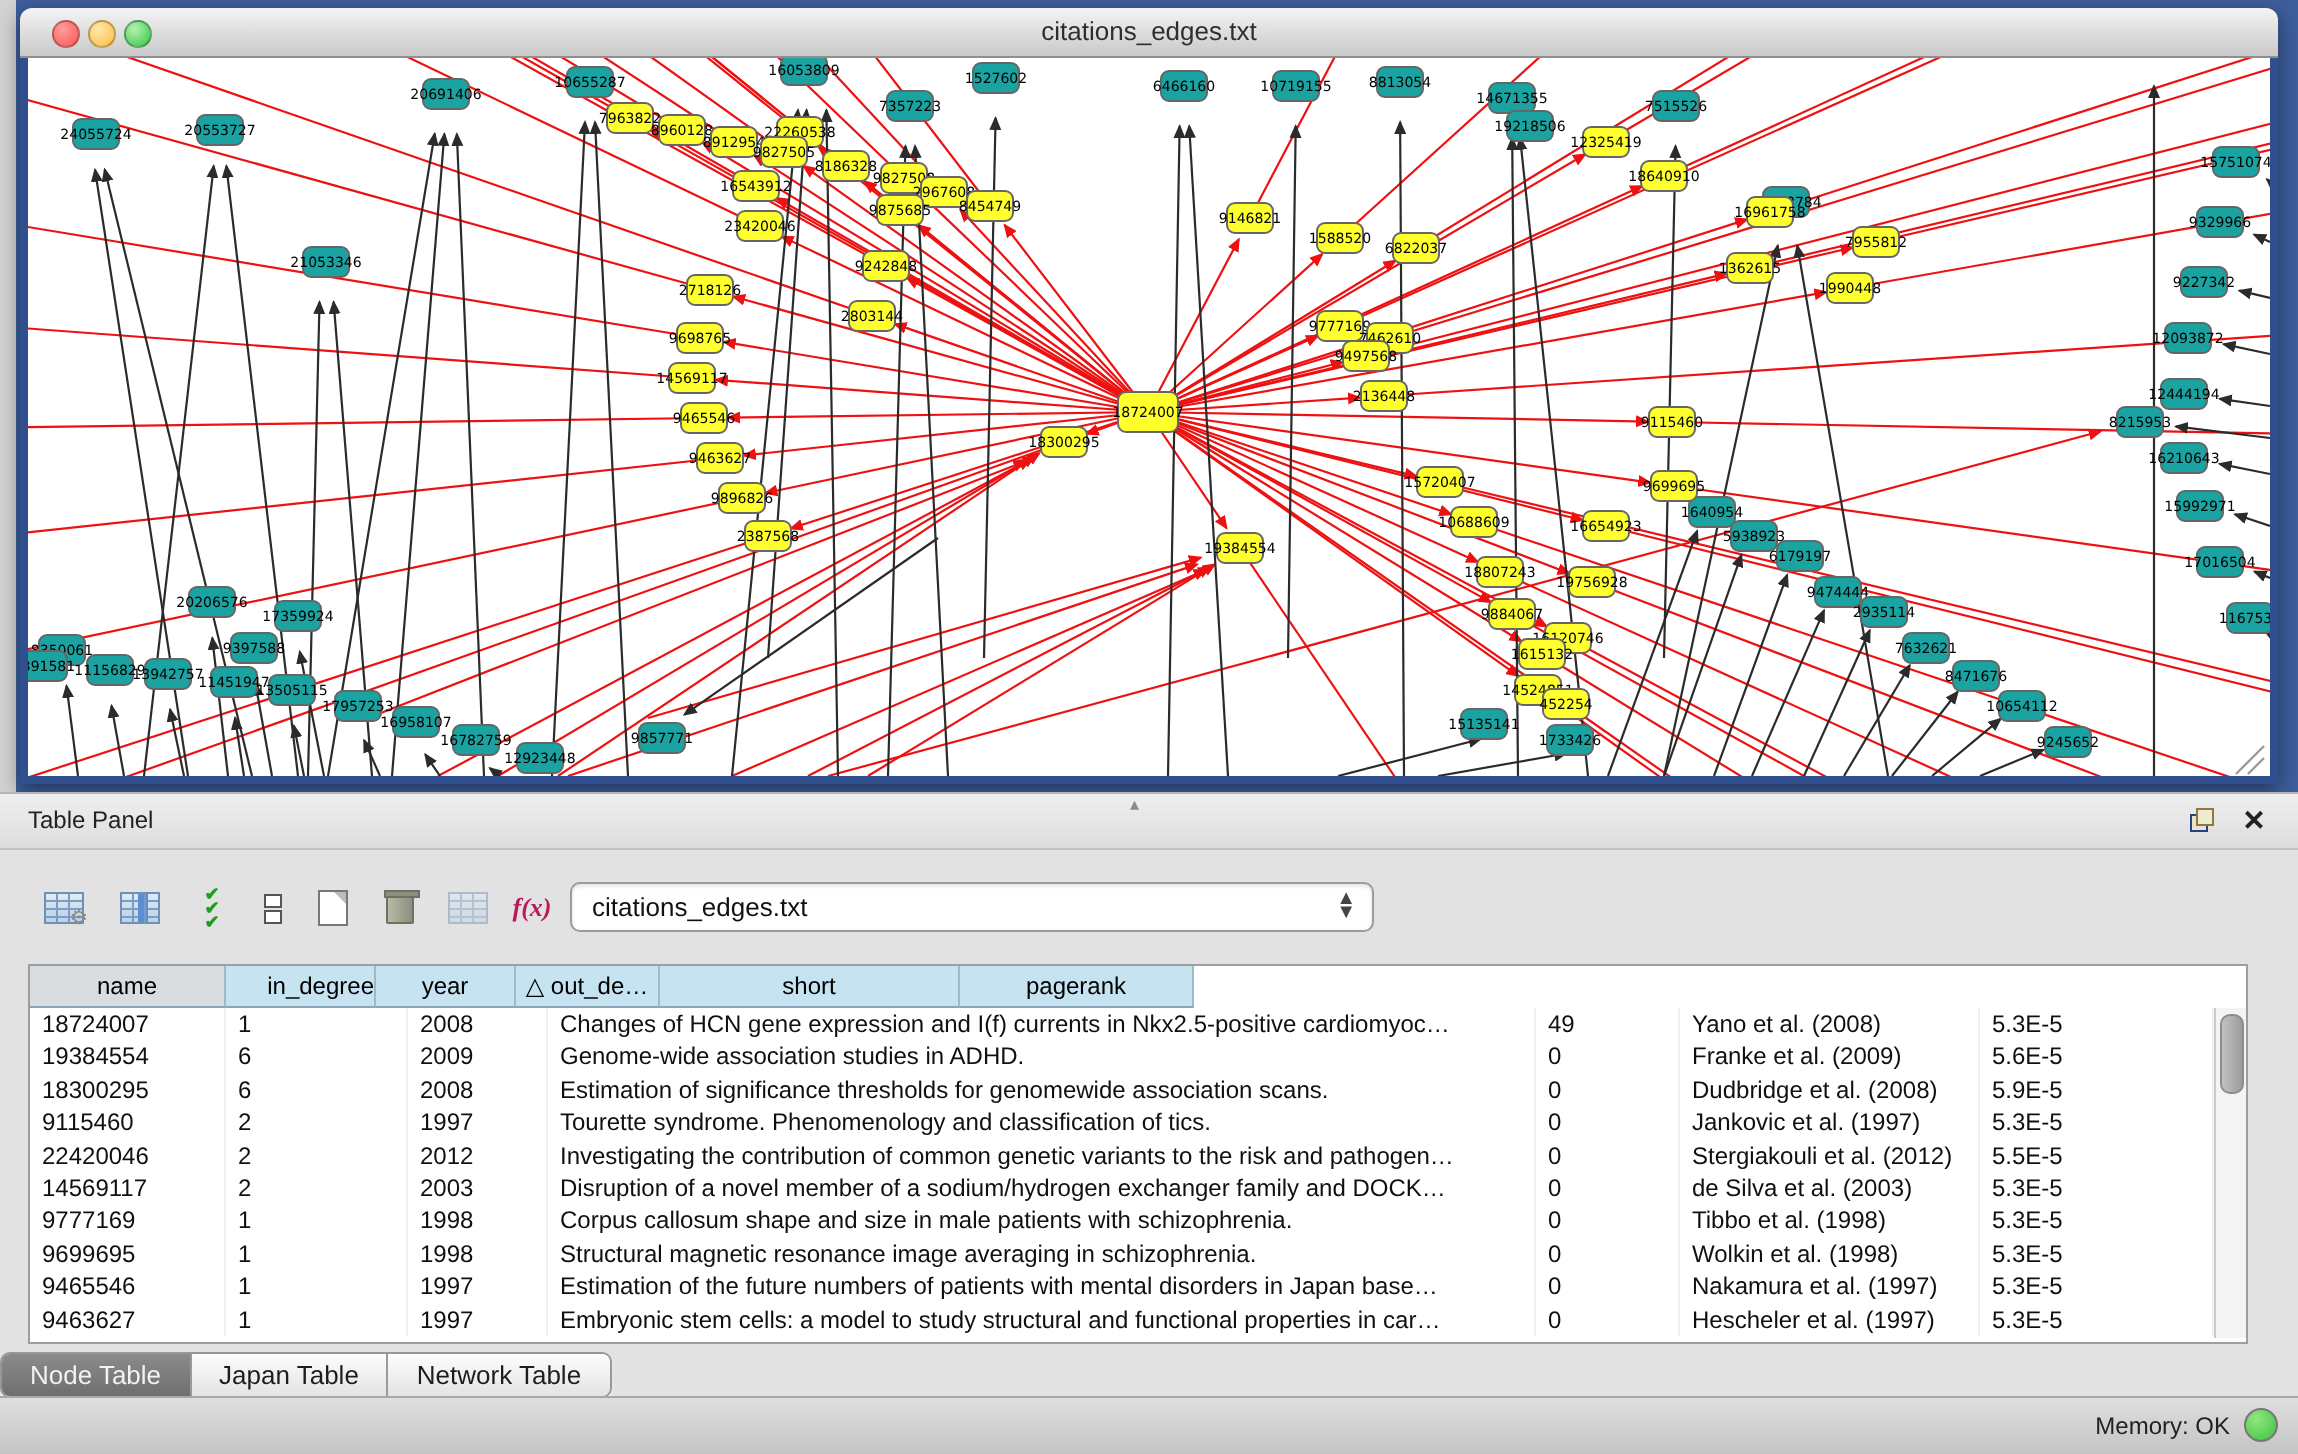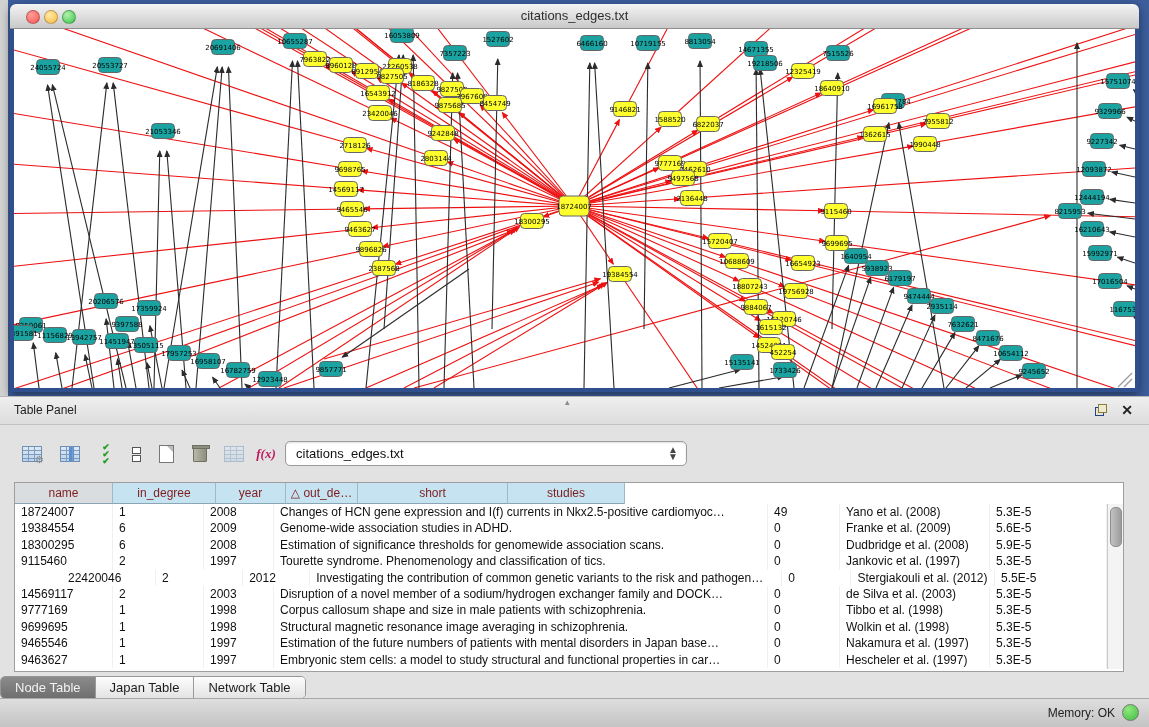--- a/index.html
+++ b/index.html
@@ -37,21 +37,21 @@
   .toolbar{position:absolute;left:14px;top:42px;width:1121px;height:36px;}
   .tool{position:absolute;top:2px;width:28px;height:28px;display:flex;align-items:center;justify-content:center;}
   .combo{position:absolute;left:271px;top:3px;width:400px;height:23px;background:#ffffff;
          border:1px solid #9b9b9b;border-radius:5px;box-shadow:inset 0 1px 2px rgba(0,0,0,.12);}
   .combo-label{position:absolute;left:10px;top:4px;font-size:13px;color:#111;}
   .combo-arrows{position:absolute;right:8px;top:4px;font-size:10px;color:#444;line-height:7px;}
   
   .grid{position:absolute;left:14px;top:86px;width:1108px;height:188px;background:#fff;border:1px solid #9e9e9e;}
   .thead{position:absolute;left:0;top:0;height:21px;width:1092px;display:flex;}
   .th{box-sizing:border-box;height:21px;border-right:1px solid #9fb9c6;border-bottom:1px solid #8aa5b3;
-      background:#c6e3f1;font-size:12px;color:#7f1d1d;text-align:center;line-height:20px;
+      background:#c6e3f1;font-size:12px;color:#000000;text-align:center;line-height:20px;
       overflow:hidden;white-space:nowrap;}
   .th.gray{background:#d9dde0;}
   .tbody{position:absolute;left:0;top:21px;width:1092px;}
   .tr{display:flex;height:16.4px;}
   .td{box-sizing:border-box;padding:1px 0 0 6px;font-size:12px;color:#101010;
       overflow:hidden;white-space:nowrap;border-right:1px solid #f0f0f0;}
   .vscroll{position:absolute;right:0;top:21px;width:15px;height:165px;background:#f4f4f4;border-left:1px solid #c9c9c9;}
   .vthumb{position:absolute;left:2px;top:3px;width:10px;height:38px;border-radius:5px;
           background:linear-gradient(90deg,#c2c2c2,#9d9d9d);border:1px solid #8d8d8d;}
   
@@ -719,25 +719,25 @@
       </span>
     <span class="combo">
       <span class="combo-label">citations_edges.txt</span>
       <span class="combo-arrows">▲<br>▼</span>
     </span>
   </div>
 
   <div class="grid">
     <div class="thead" id="thead">
         <div class="th gray" style="width: 98px;">name</div>
-        <div class="th" style="width: 103px;">in_degree</div>
+        <div class="th" style="width: 75px; text-align: right;">in_degree</div>
         <div class="th" style="width: 70px;">year</div>
         <div class="th" style="width: 72px;">△ out_de…</div>
         <div class="th" style="width: 150px;">short</div>
-        <div class="th" style="width: 117px;">studies</div>
+        <div class="th" style="width: 117px;">pagerank</div>
       </div>
     <div class="tbody" id="tbody">
         <div class="tr">
           <div class="td" style="width: 98px;">18724007</div>
           <div class="td" style="width: 91px;">1</div>
           <div class="td" style="width: 70px;">2008</div>
           <div class="td" style="width: 494px;">Changes of HCN gene expression and I(f) currents in Nkx2.5-positive cardiomyoc…</div>
           <div class="td" style="width: 72px;">49</div>
           <div class="td" style="width: 150px;">Yano et al. (2008)</div>
           <div class="td" style="width: 117px;">5.3E-5</div>
@@ -763,21 +763,21 @@
         <div class="tr">
           <div class="td" style="width: 98px;">9115460</div>
           <div class="td" style="width: 91px;">2</div>
           <div class="td" style="width: 70px;">1997</div>
           <div class="td" style="width: 494px;">Tourette syndrome. Phenomenology and classification of tics.</div>
           <div class="td" style="width: 72px;">0</div>
           <div class="td" style="width: 150px;">Jankovic et al. (1997)</div>
           <div class="td" style="width: 117px;">5.3E-5</div>
         </div>
         <div class="tr">
-          <div class="td" style="width: 98px; margin-left: 47px;">22420046</div>
+          <div class="td" style="width: 98px;">22420046</div>
           <div class="td" style="width: 91px;">2</div>
           <div class="td" style="width: 70px;">2012</div>
           <div class="td" style="width: 494px;">Investigating the contribution of common genetic variants to the risk and pathogen…</div>
           <div class="td" style="width: 72px;">0</div>
           <div class="td" style="width: 150px;">Stergiakouli et al. (2012)</div>
           <div class="td" style="width: 117px;">5.5E-5</div>
         </div>
         <div class="tr">
           <div class="td" style="width: 98px;">14569117</div>
           <div class="td" style="width: 91px;">2</div>

